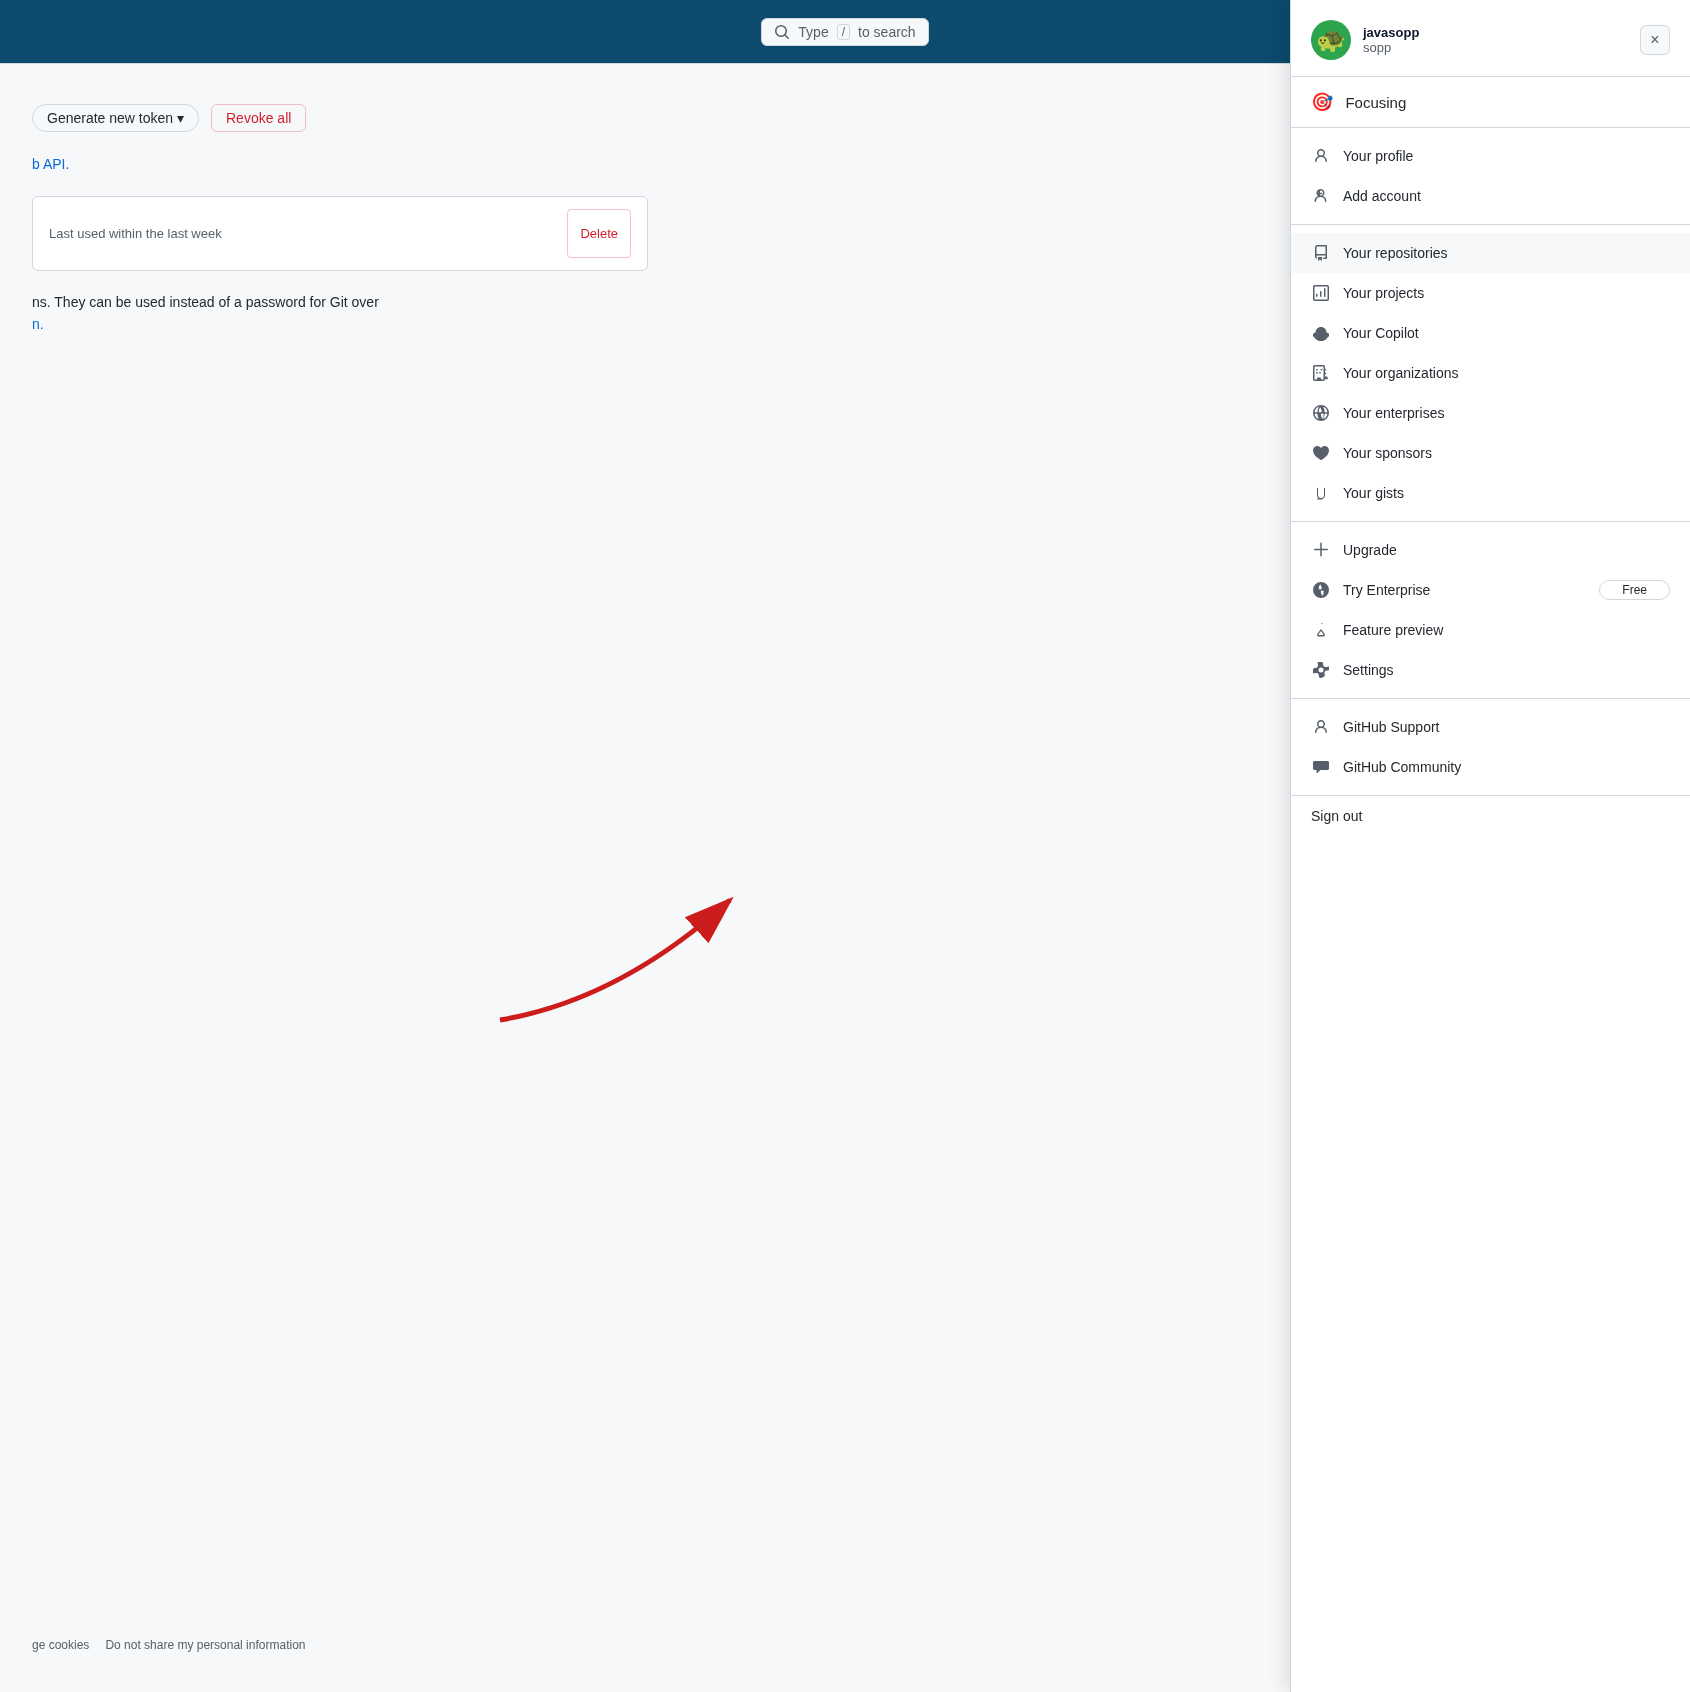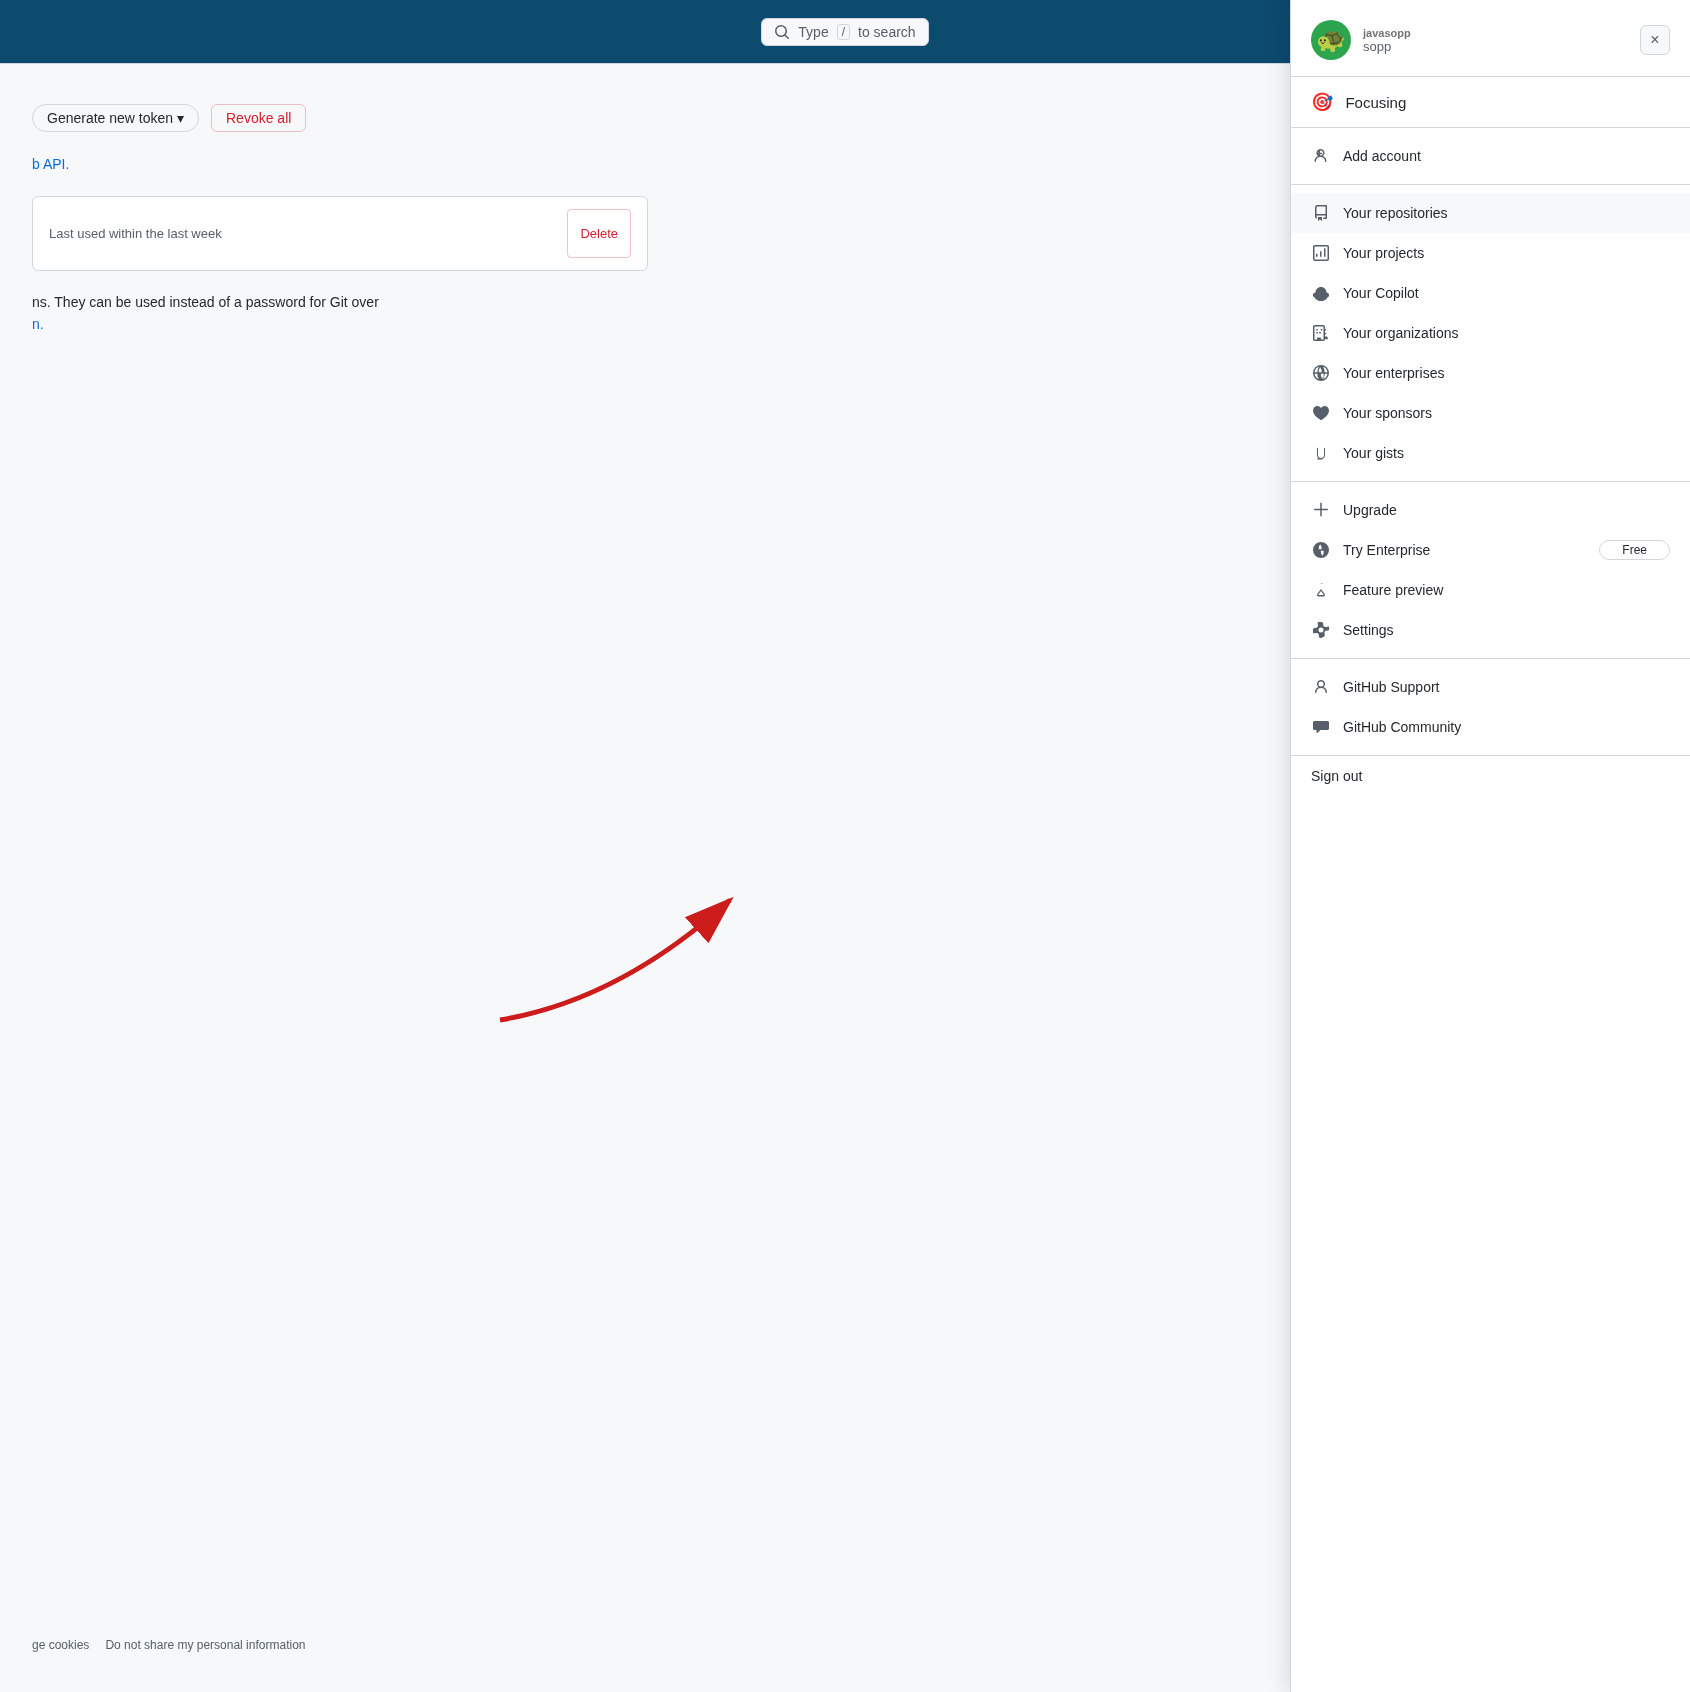--- a/index.html
+++ b/index.html
@@ -184,22 +184,22 @@
       font-size: 24px;
     }
 
     .user-names {
       display: flex;
       flex-direction: column;
     }
 
     .username {
       font-weight: 600;
-      font-size: 11px;
-      color: #737373;
+      font-size: 13px;
+      color: #0f172a;
     }
 
     .user-handle {
       font-size: 13px;
       color: #57606a;
     }
 
     .close-btn {
       width: 30px;
       height: 30px;
@@ -378,20 +378,28 @@
 
   <div class="focusing-section">
     <span class="focusing-icon">🎯</span>
     <span class="focusing-label">Focusing</span>
   </div>
 
   <div class="menu-section">
     <div class="menu-item">
       <span class="menu-icon">
         <svg width="16" height="16" viewBox="0 0 16 16" fill="#57606a">
+          <path d="M10.561 8.073a6.005 6.005 0 0 1 3.432 5.142.75.75 0 1 1-1.498.07 4.5 4.5 0 0 0-8.99 0 .75.75 0 0 1-1.498-.07 6.004 6.004 0 0 1 3.431-5.142 3.999 3.999 0 1 1 5.123 0ZM10.5 5a2.5 2.5 0 1 0-5 0 2.5 2.5 0 0 0 5 0Z"></path>
+        </svg>
+      </span>
+      <span class="menu-label">Your profile</span>
+    </div>
+    <div class="menu-item">
+      <span class="menu-icon">
+        <svg width="16" height="16" viewBox="0 0 16 16" fill="#57606a">
           <path d="M3.274 5.537a.75.75 0 0 1 .75-.75h1.5v-1.5a.75.75 0 0 1 1.5 0v1.5h1.5a.75.75 0 0 1 0 1.5h-1.5v1.5a.75.75 0 0 1-1.5 0v-1.5h-1.5a.75.75 0 0 1-.75-.75ZM10.05 8.073a6.005 6.005 0 0 1 3.432 5.142.75.75 0 0 1-1.498.07 4.5 4.5 0 0 0-8.99 0 .75.75 0 0 1-1.498-.07 6.005 6.005 0 0 1 3.431-5.142 4 4 0 1 1 5.123 0ZM10 5a2.5 2.5 0 1 0-5 0 2.5 2.5 0 0 0 5 0Z"></path>
         </svg>
       </span>
       <span class="menu-label">Add account</span>
     </div>
   </div>
 
   <div class="menu-section">
     <div class="menu-item active">
       <span class="menu-icon">

